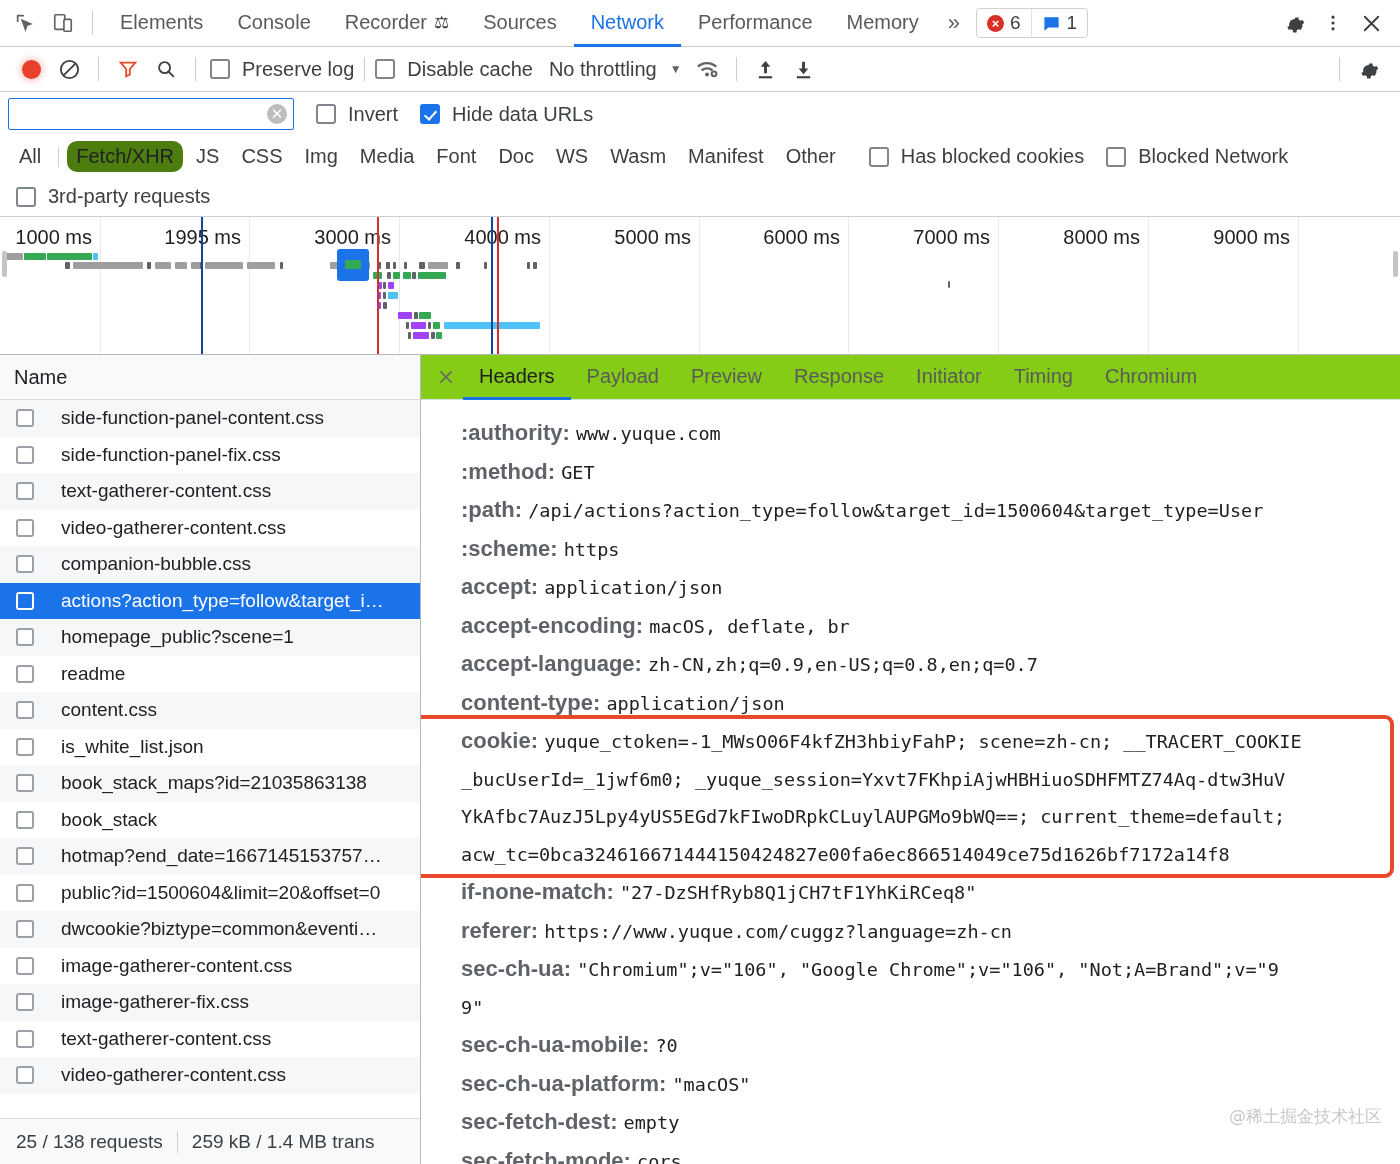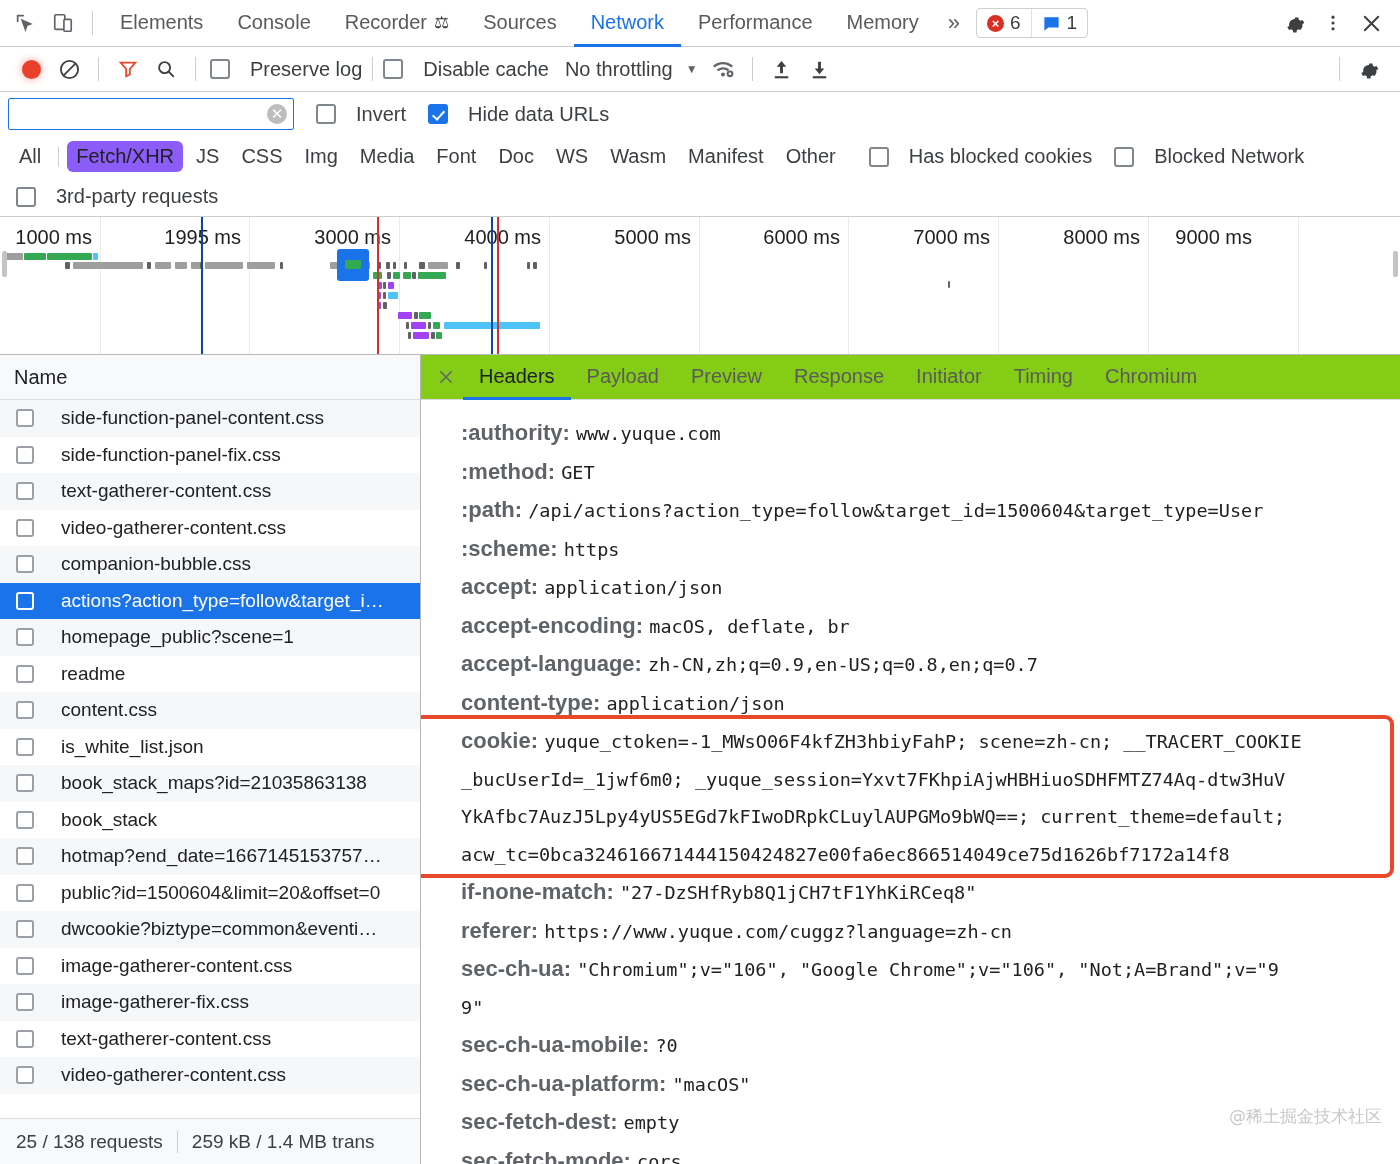--- a/index.html
+++ b/index.html
@@ -70,21 +70,21 @@
     height: 45px; flex: 0 0 45px;
     display: flex; align-items: center;
     border-bottom: 1px solid #cdcdcd;
     padding-left: 12px; background: #fff;
   }
   .rec-dot {
     width: 19px; height: 19px; border-radius: 50%;
     background: #e8402a;
     box-shadow: 0 0 6px 2px rgba(232,64,42,0.28);
   }
-  .cbrow { display: flex; align-items: center; gap: 20px; cursor: pointer; }
+  .cbrow { display: flex; align-items: center; gap: 12px; cursor: pointer; }
   .cbox {
     width: 20px; height: 20px;
     border: 2px solid #80868b; border-radius: 3px;
     background: #fff; flex: 0 0 20px;
     position: relative;
   }
   .cbox.checked { background: #1a73e8; border-color: #1a73e8; }
   .cbox.checked::after {
     content: ""; position: absolute;
     left: 5px; top: 2px; width: 5px; height: 10px;
@@ -124,21 +124,21 @@
   .typerow {
     height: 41px; flex: 0 0 41px;
     display: flex; align-items: center;
     padding-left: 10px; gap: 4px; background: #fff;
   }
   .chip {
     font-size: 20px; color: #3c4043;
     padding: 4px 9px; border-radius: 6px;
     cursor: pointer; white-space: nowrap;
   }
-  .chip.sel { background: #8b5cf6; color: #202124; }
+  .chip.sel { background: #4d7c0f; color: #202124; border-radius: 10px; }
   .chipsep { width: 1px; height: 20px; background: #d0d0d0; margin: 0 4px; }
 
   
   .thirdrow {
     height: 40px; flex: 0 0 40px;
     display: flex; align-items: center;
     padding-left: 16px; background: #fff;
     border-bottom: 1px solid #cdcdcd;
   }
 
@@ -484,21 +484,21 @@
         <div class="ov-lbl" style="left: 549px;">4000 ms</div>
         <div class="ov-vline" style="left: 699px;"></div>
         <div class="ov-lbl" style="left: 699px;">5000 ms</div>
         <div class="ov-vline" style="left: 848px;"></div>
         <div class="ov-lbl" style="left: 848px;">6000 ms</div>
         <div class="ov-vline" style="left: 998px;"></div>
         <div class="ov-lbl" style="left: 998px;">7000 ms</div>
         <div class="ov-vline" style="left: 1148px;"></div>
         <div class="ov-lbl" style="left: 1148px;">8000 ms</div>
         <div class="ov-vline" style="left: 1298px;"></div>
-        <div class="ov-lbl" style="left: 1260px;">9000 ms</div>
+        <div class="ov-lbl" style="left: 1298px;">9000 ms</div>
       </div>
     <div class="ov-bars" id="ov-bars">
         <div class="ov-bar" style="left: 5px; top: 0px; width: 18px; background: rgb(158, 158, 158);"></div>
         <div class="ov-bar" style="left: 24px; top: 0px; width: 22px; background: rgb(52, 168, 83);"></div>
         <div class="ov-bar" style="left: 47px; top: 0px; width: 45px; background: rgb(52, 168, 83);"></div>
         <div class="ov-bar" style="left: 93px; top: 0px; width: 5px; background: rgb(79, 195, 247);"></div>
         <div class="ov-bar" style="left: 65px; top: 9px; width: 5px; background: rgb(95, 99, 104);"></div>
         <div class="ov-bar" style="left: 73px; top: 9px; width: 70px; background: rgb(158, 158, 158);"></div>
         <div class="ov-bar" style="left: 147px; top: 9px; width: 4px; background: rgb(95, 99, 104);"></div>
         <div class="ov-bar" style="left: 155px; top: 9px; width: 16px; background: rgb(158, 158, 158);"></div>

